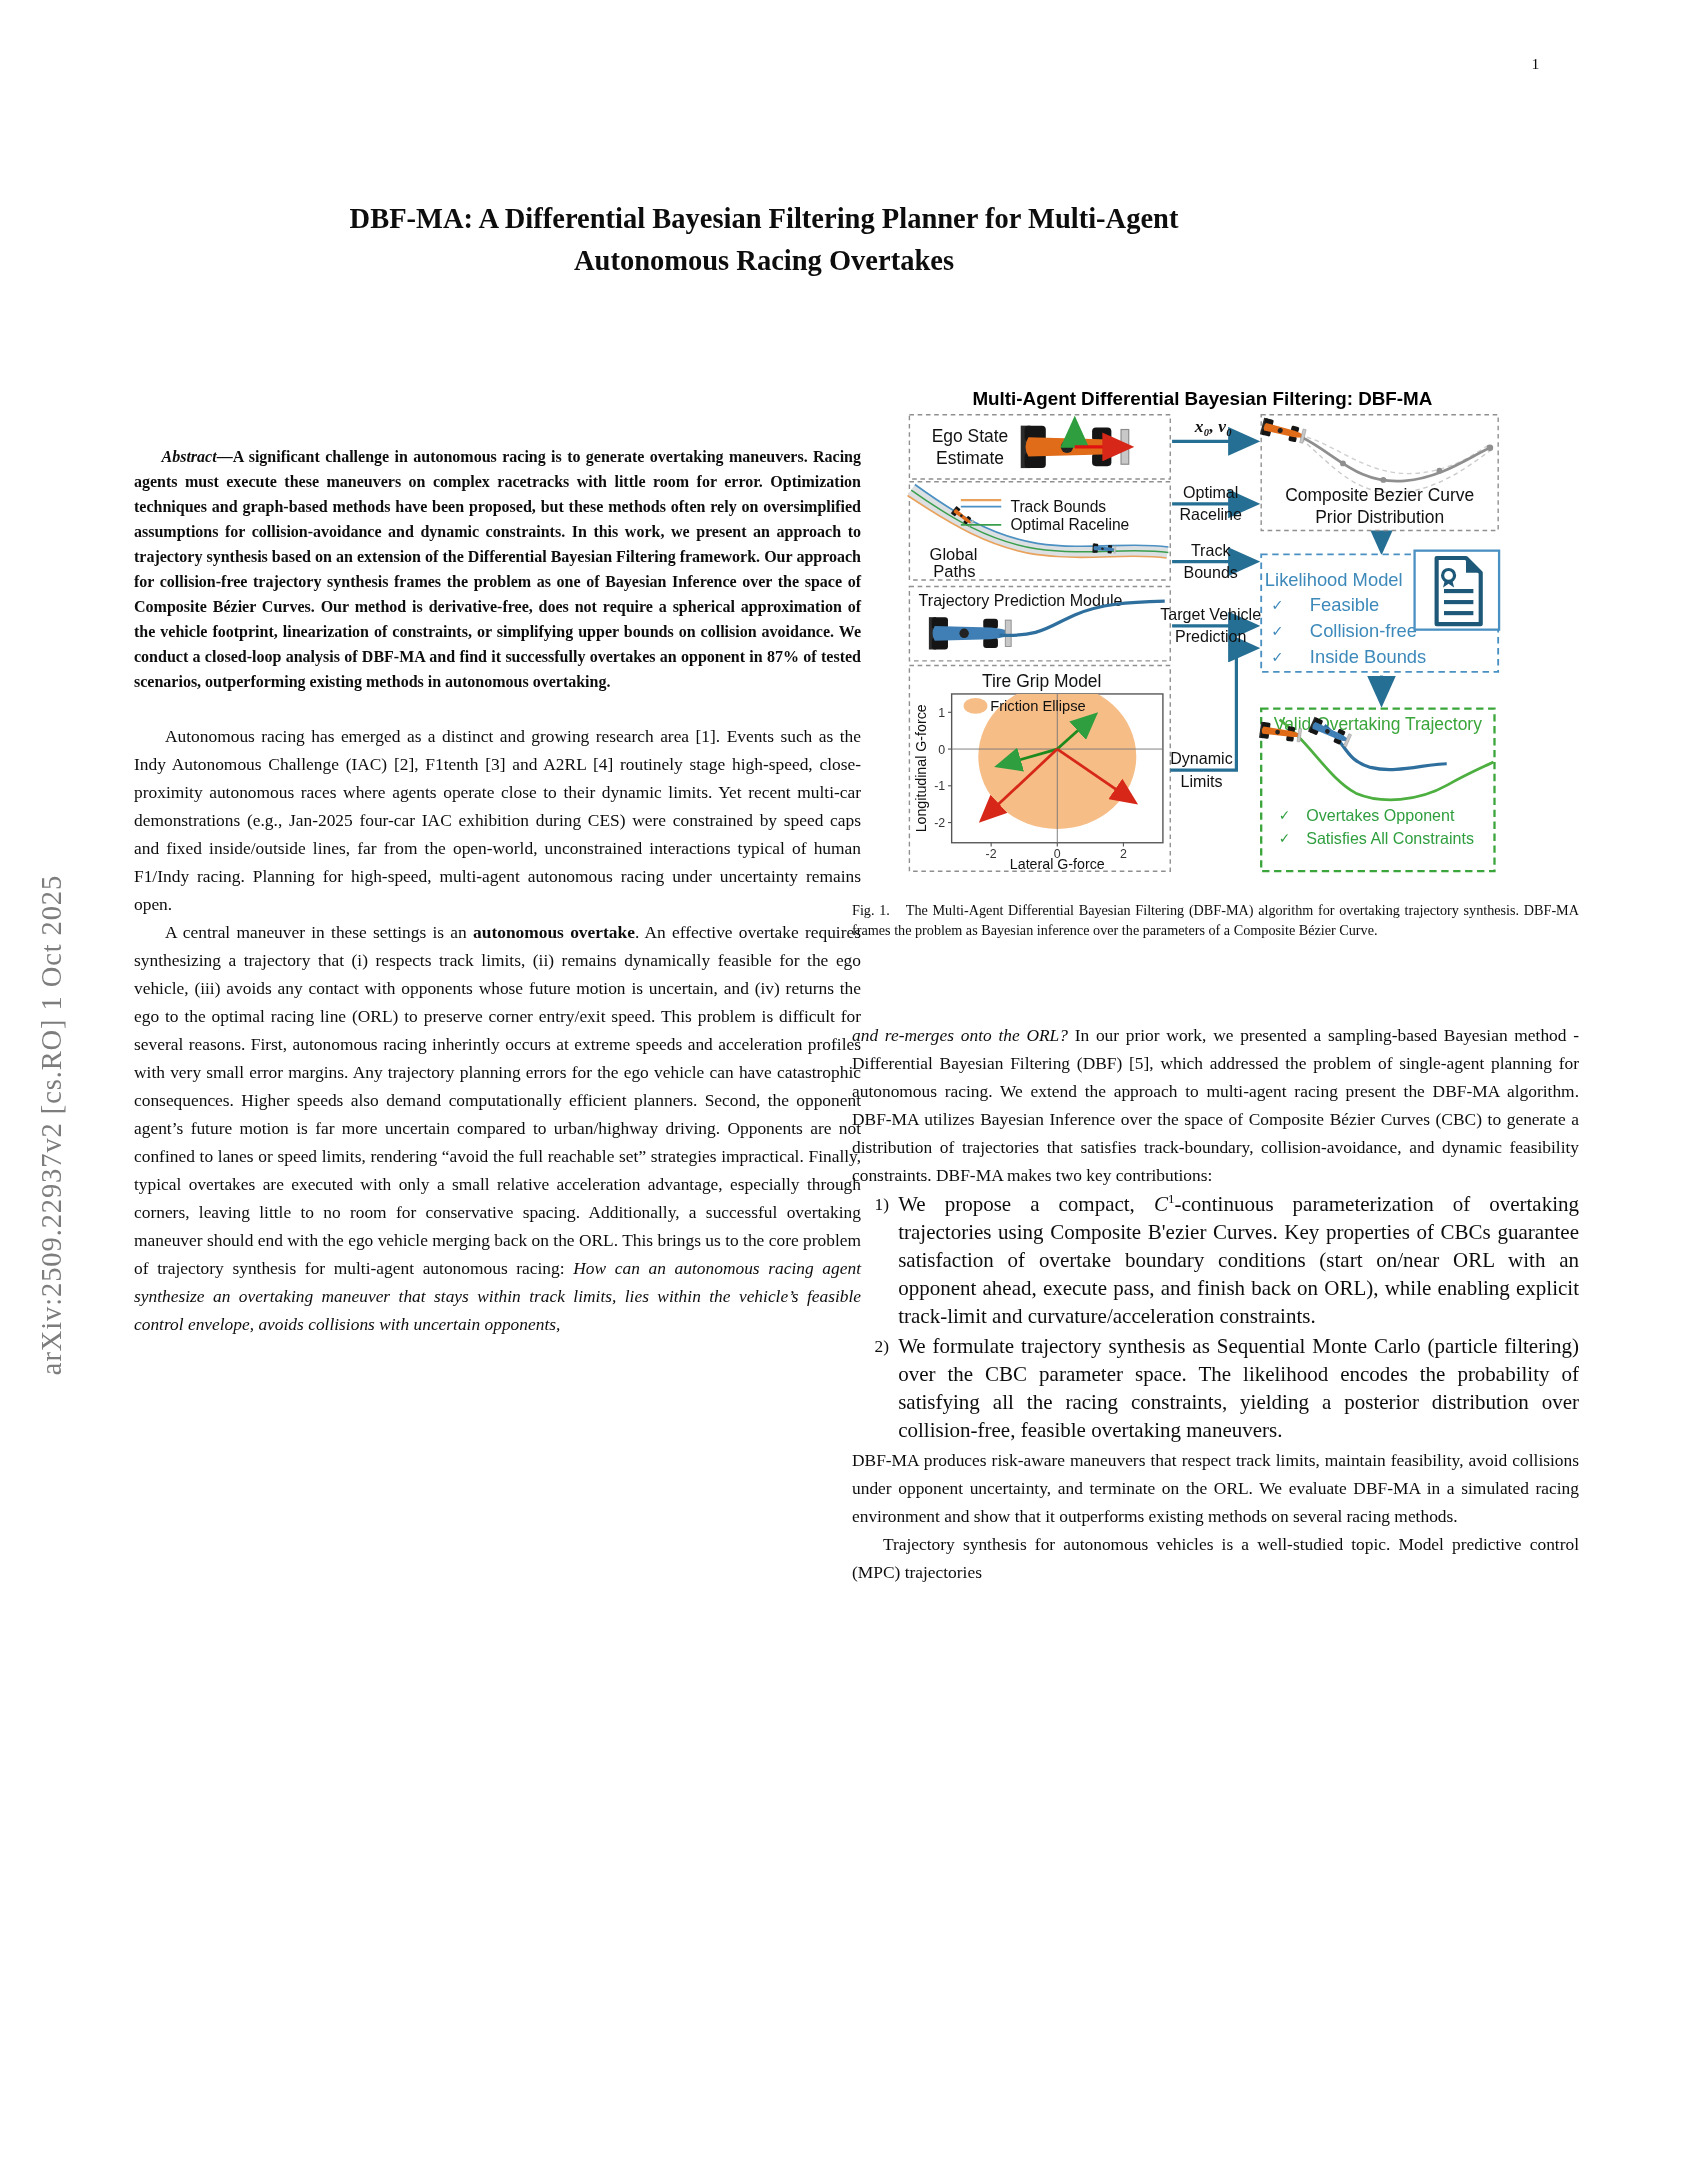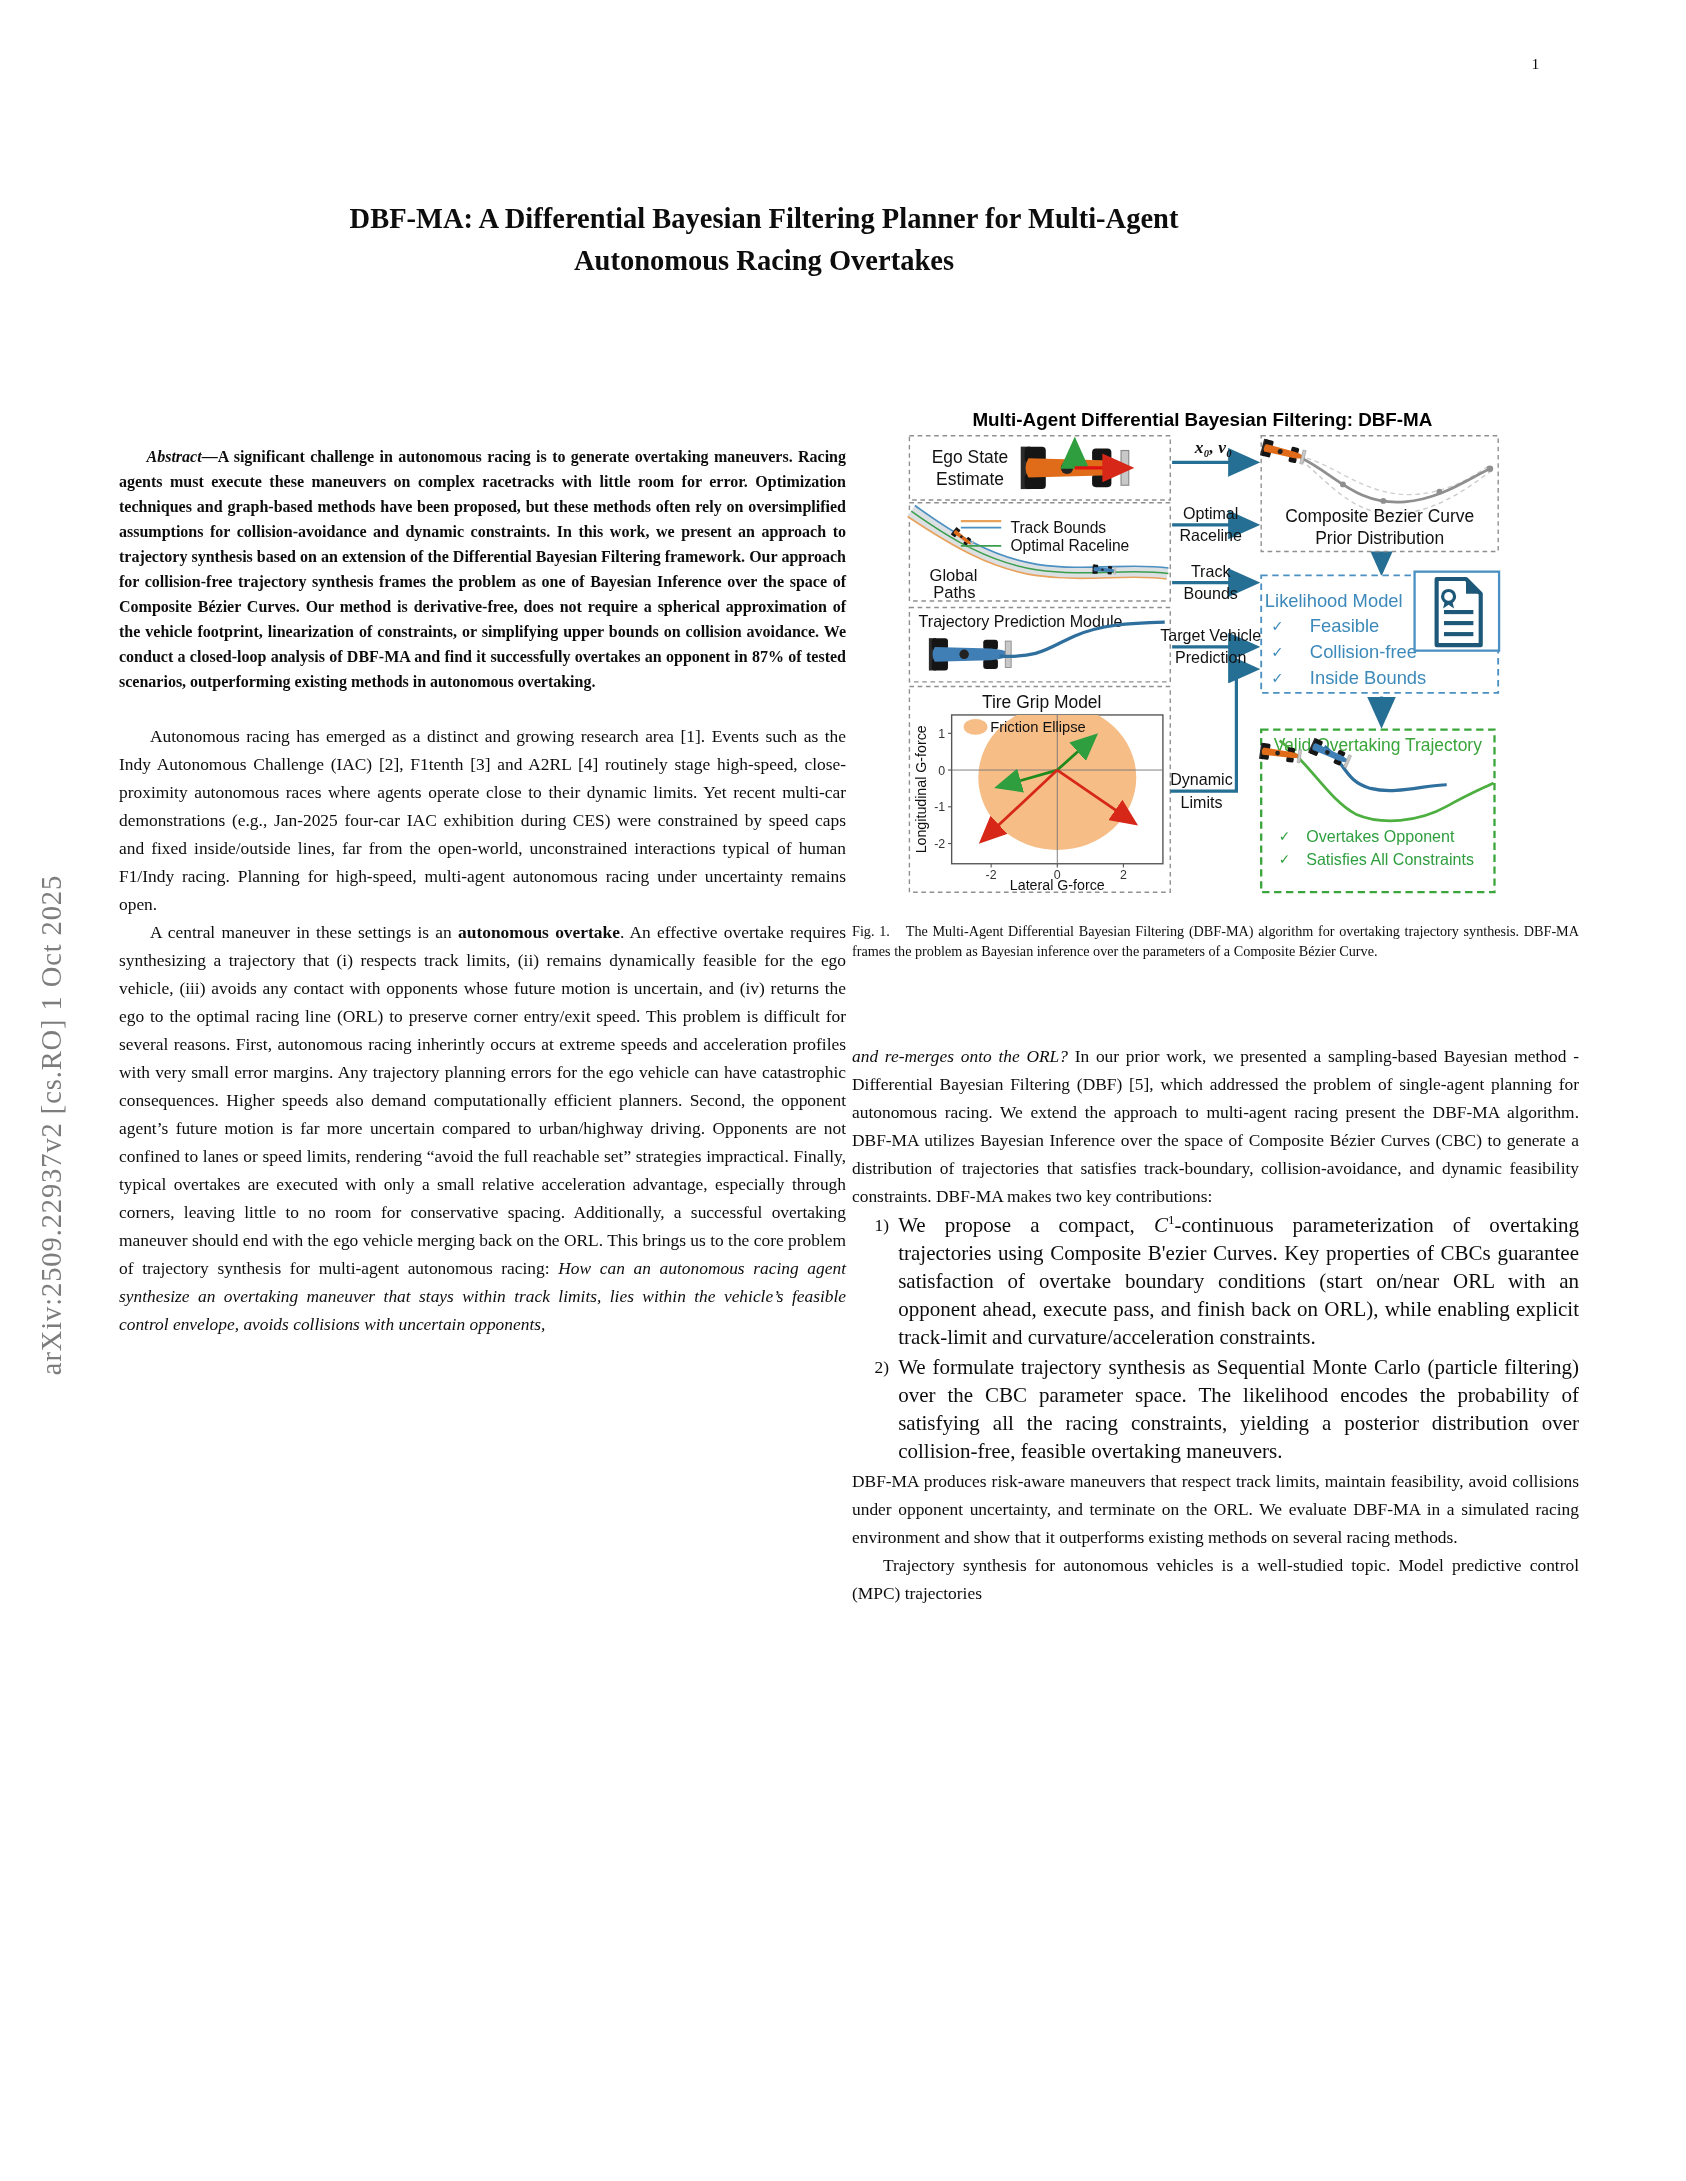--- a/index.html
+++ b/index.html
@@ -6,22 +6,22 @@
   .page{position:relative;width:1686px;height:2182px;background:#ffffff;overflow:hidden;
         font-family:"Liberation Serif","DejaVu Serif",serif;color:#0d0d0d;}
   .pagenum{position:absolute;top:55px;left:1508px;width:55px;text-align:center;font-size:15.6px;}
   .arxiv{position:absolute;left:52px;top:1125px;transform:translate(-50%,-50%) rotate(-90deg);
          white-space:nowrap;font-size:28.5px;color:#7d7d7d;letter-spacing:0.9px;}
   .titleblock{position:absolute;top:198px;left:0;width:1528px;text-align:center;}
   .title{font-size:28.5px;font-weight:bold;line-height:42px;}
   .authors{margin-top:22px;font-size:18.4px;}
   sup{font-size:62%;vertical-align:super;line-height:0;}
   .col{position:absolute;width:727px;text-align:justify;}
-  .col-left{left:119px;top:444px;}
-  .col-right{left:852px;top:410px;}
+  .col-left{left:134px;top:444px;}
+  .col-right{left:852px;top:389px;}
   .abstract{font-size:16px;font-weight:bold;line-height:25px;margin:0 0 27.5px 0;text-indent:27.5px;}
   .abstract .lead{font-style:italic;}
   p.body{font-size:17.4px;line-height:28px;margin:0;}
   p.indent{text-indent:31px;}
   .heading{text-align:center;font-size:17.4px;margin:33px 0 25px 0;text-indent:0;}
   .sc{font-variant:small-caps;letter-spacing:0.5px;}
   .it{font-style:italic;}
   .bd{font-weight:bold;}
   .list{margin:1.8px 0 0 0;}
   .li{display:flex;margin:0 0 1.8px 0;}

